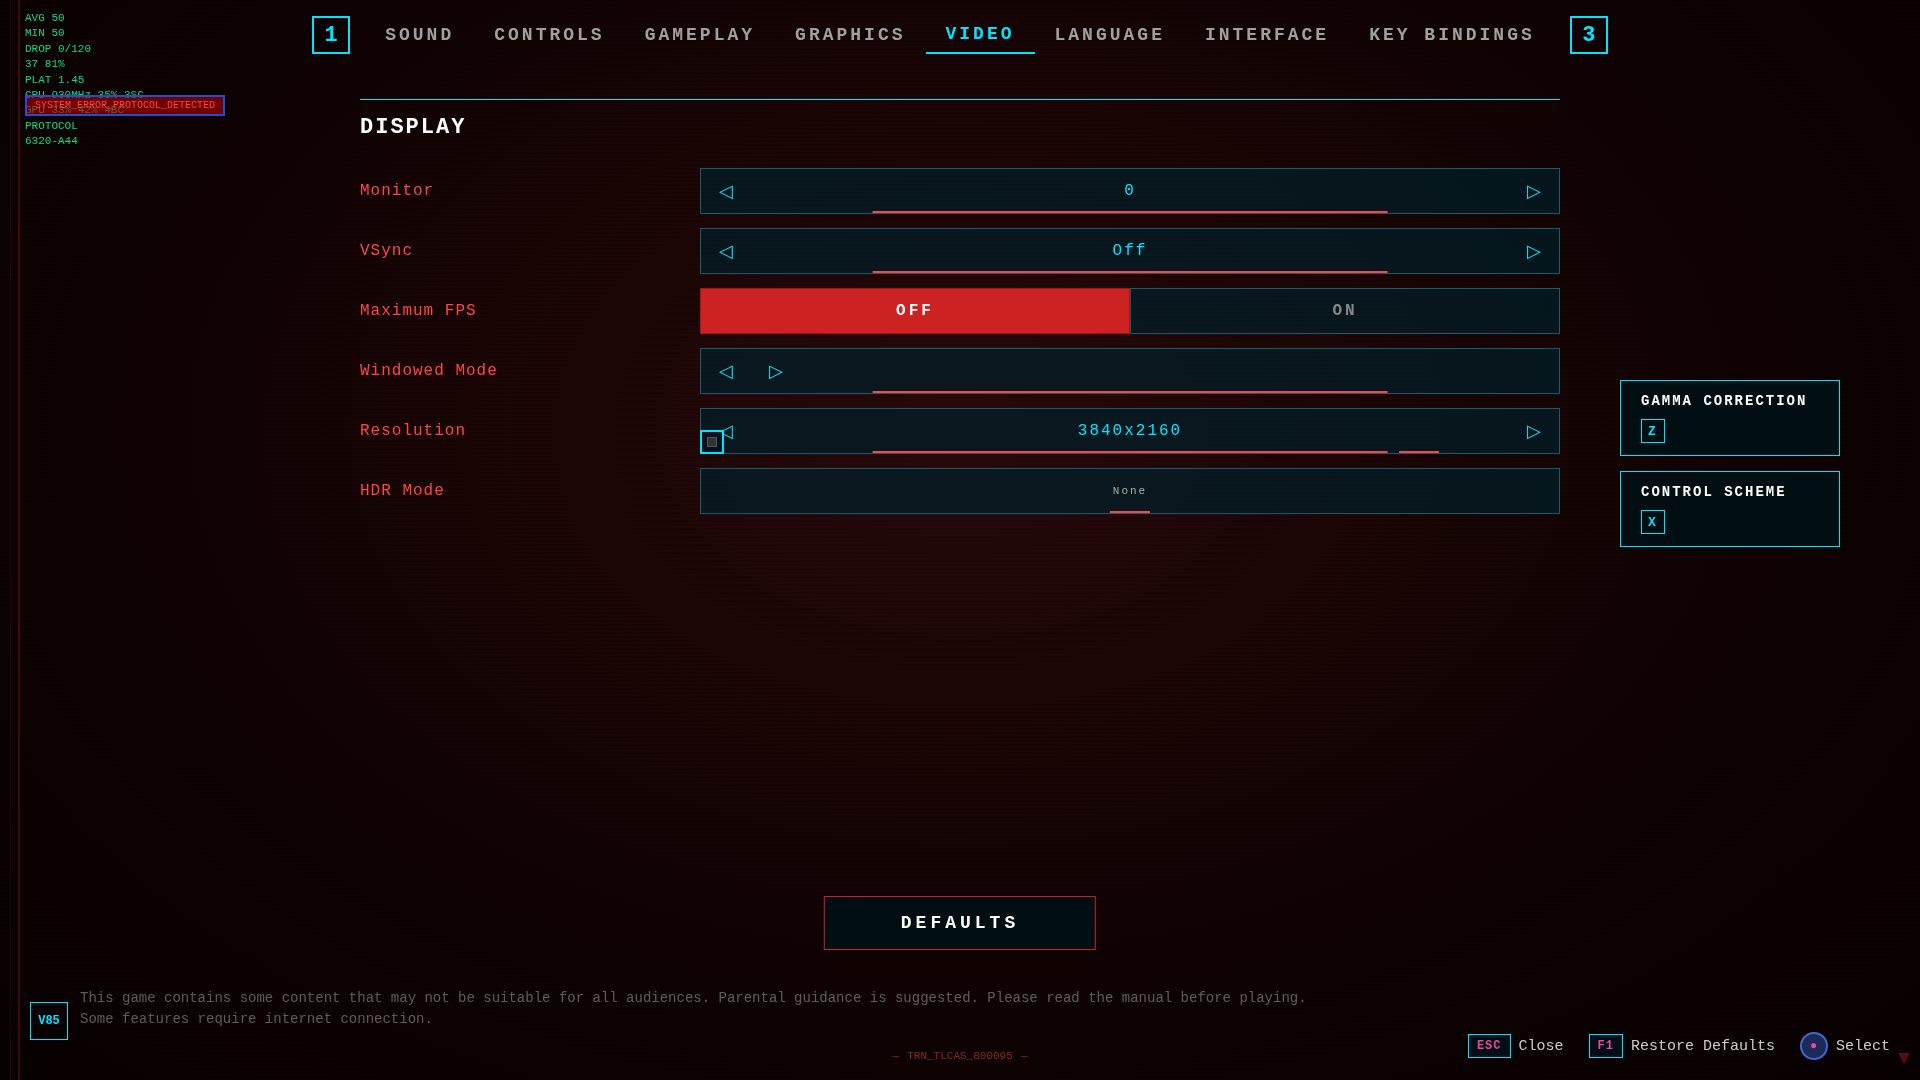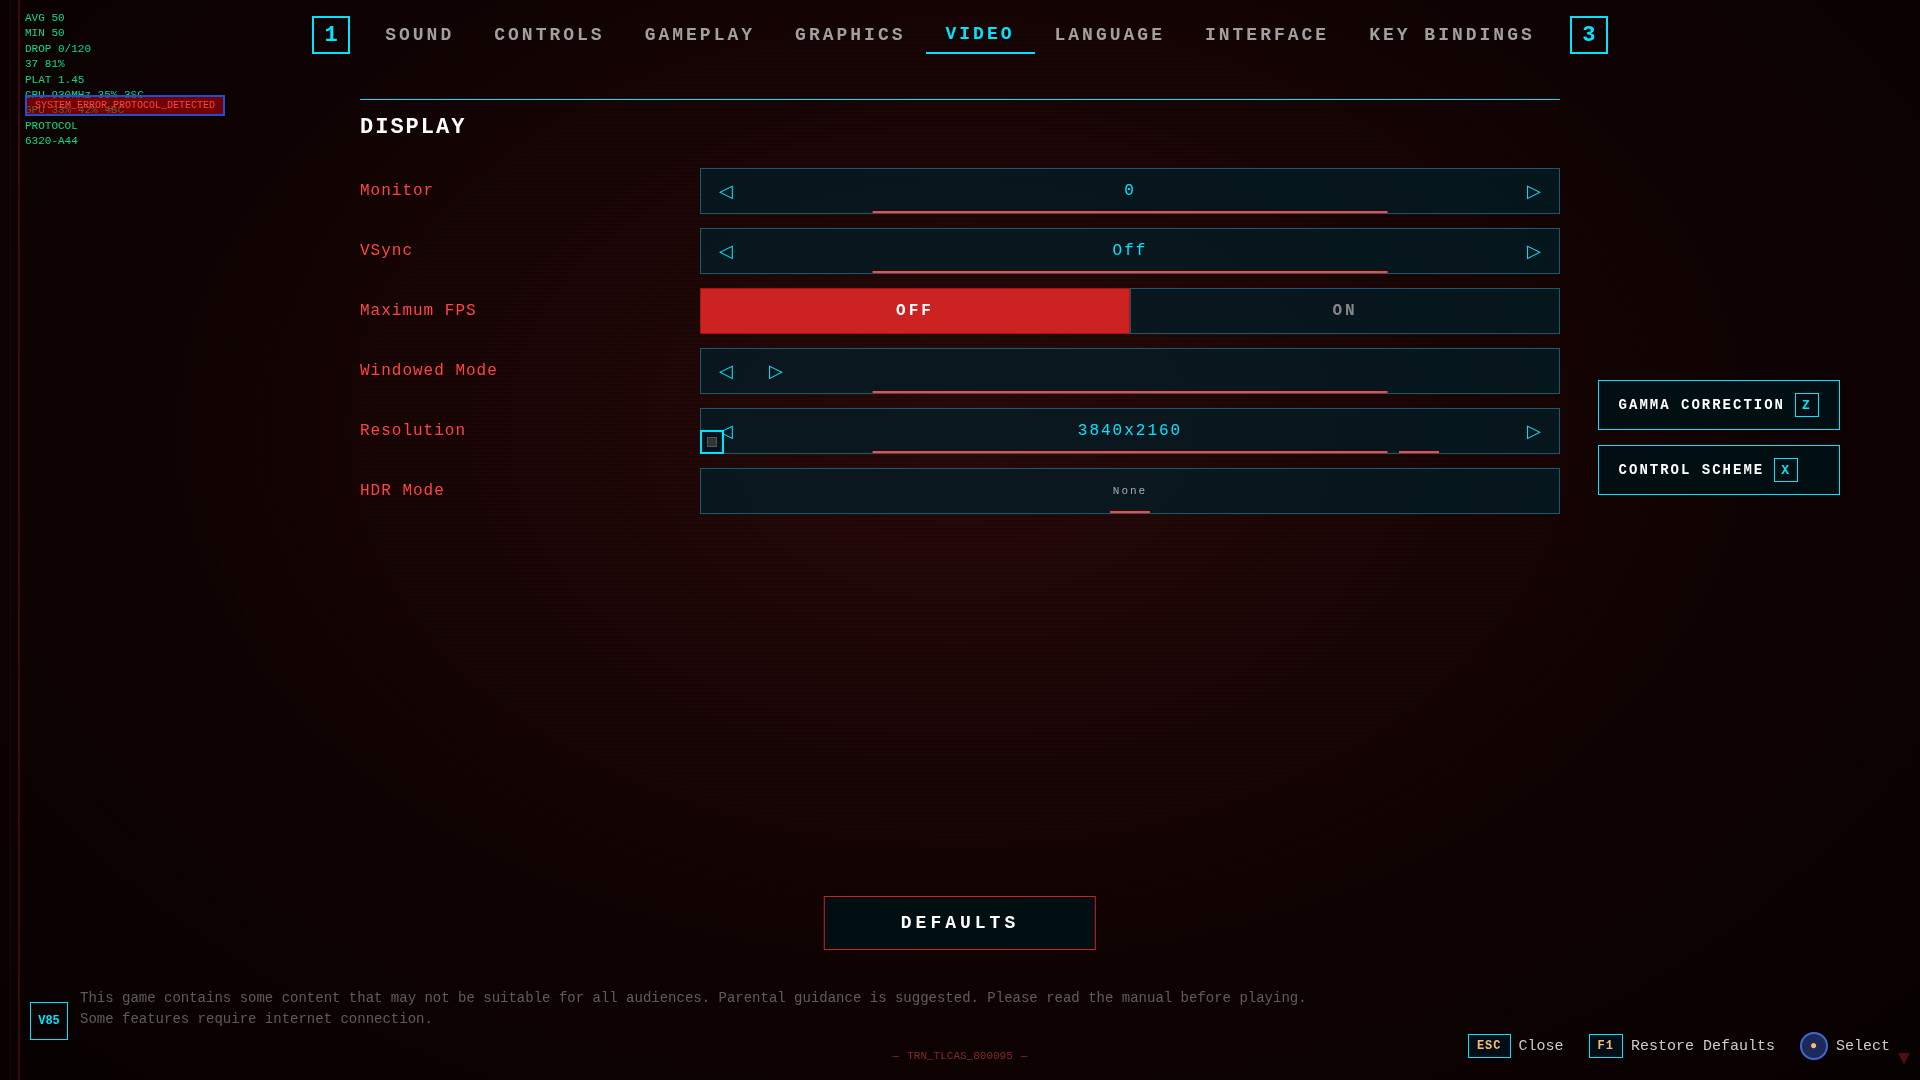--- a/index.html
+++ b/index.html
@@ -320,24 +320,25 @@
       background: rgba(0,15,20,0.9);
       border: 1px solid #00e5ff;
       color: #ffffff;
       padding: 12px 20px;
       font-size: 14px;
       letter-spacing: 2px;
       font-family: 'Courier New', monospace;
       font-weight: bold;
       cursor: pointer;
       display: flex;
-      align-items: center;
+      align-items: flex-start;
       gap: 10px;
       min-width: 220px;
       text-transform: uppercase;
+      flex-direction: column;
     }
 
     .key-badge {
       border: 1px solid #00e5ff;
       color: #00e5ff;
       width: 24px;
       height: 24px;
       display: flex;
       align-items: center;
       justify-content: center;
@@ -380,21 +381,21 @@
       align-items: center;
       gap: 8px;
       color: #cccccc;
       font-family: 'Courier New', monospace;
       font-size: 15px;
     }
 
     .bottom-key {
       background: rgba(0,15,25,0.9);
       border: 1px solid #00e5ff;
-      color: #fdba74;
+      color: #ec4899;
       padding: 4px 8px;
       font-size: 12px;
       font-family: 'Courier New', monospace;
       font-weight: bold;
       letter-spacing: 1px;
     }
 
     .bottom-key.controller {
       border-radius: 50%;
       width: 28px;

